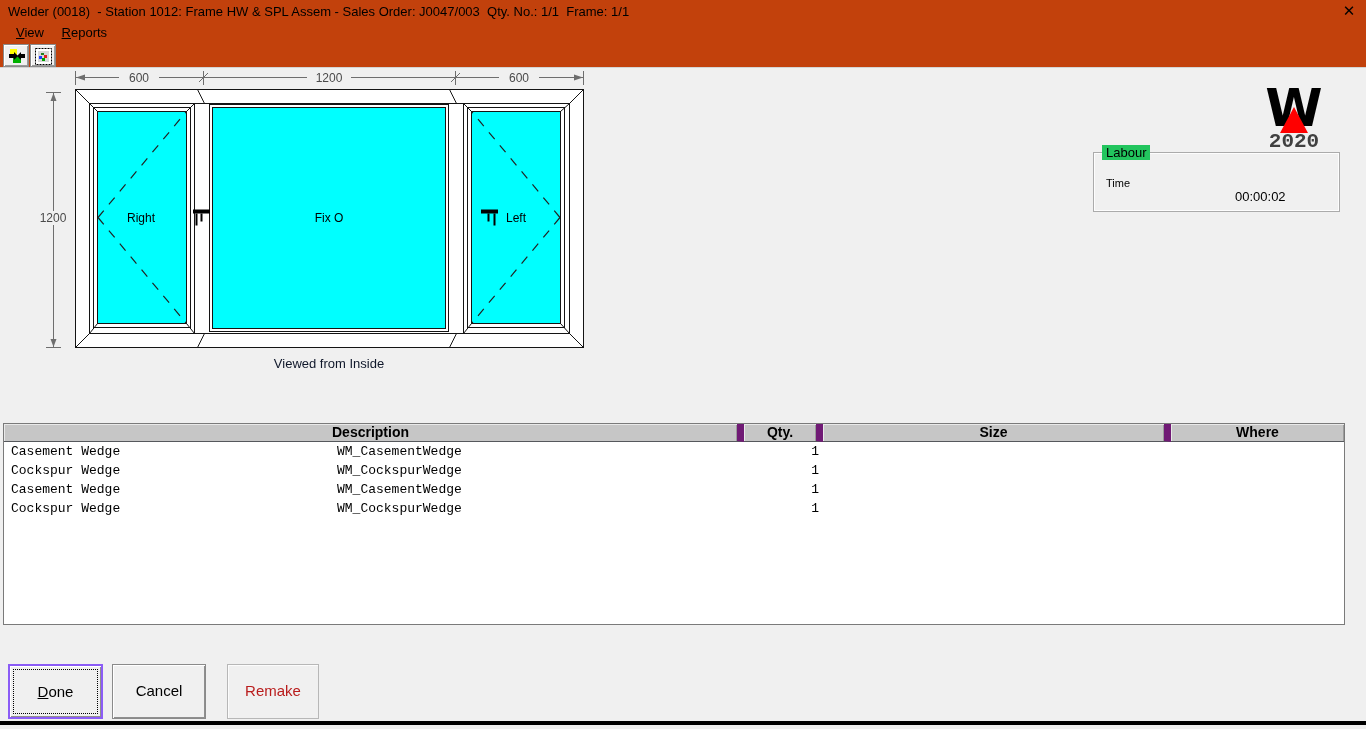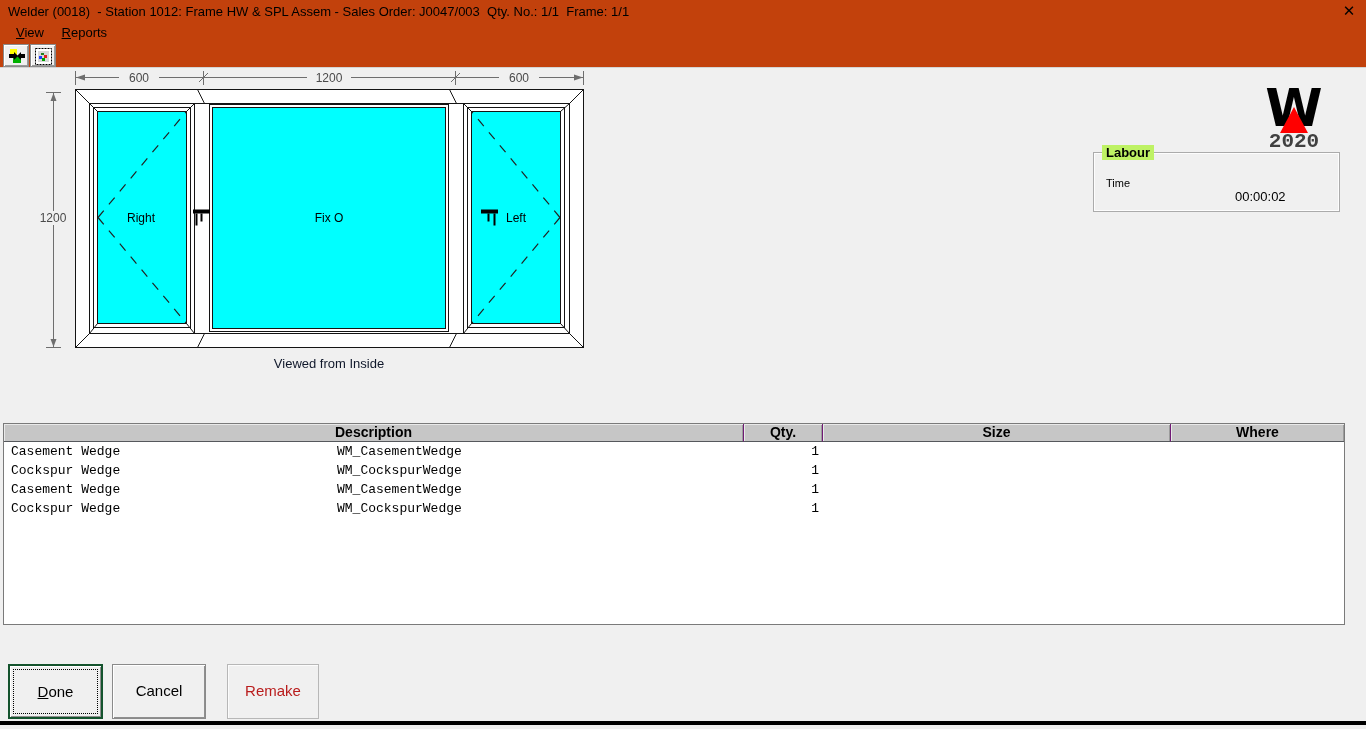--- a/index.html
+++ b/index.html
@@ -33,47 +33,47 @@
   .logo { position: absolute; left: 1258px; top: 80px; width: 72px; text-align: center; }
   .logo-w-wrap { position: relative; display: inline-block; height: 56px; }
   .logo-w { font-family: "DejaVu Sans", sans-serif; font-weight: bold; font-size: 52px; line-height: 56px; color: #000; }
   .logo-tri { position: absolute; left: 50%; margin-left: -14px; bottom: 3px; width: 0; height: 0;
               border-left: 14px solid transparent; border-right: 14px solid transparent; border-bottom: 26px solid #FF0000; }
   .logo-year { font-family: Liberation Mono, monospace; font-weight: bold; font-size: 21px; line-height: 20px; margin-top: -4px; color: #404040; }
 
   
   .labour { position: absolute; left: 1093px; top: 152px; width: 247px; height: 60px;
             border: 1px solid #ABABAB; box-shadow: inset 0 0 0 1px #FDFDFD; }
-  .labour-legend { position: absolute; left: 8px; top: -8px; background: #bef264; padding: 0 4px; font-size: 13px; font-weight: bold; }
+  .labour-legend { position: absolute; left: 8px; top: -8px; background: #22c55e; padding: 0 4px; font-size: 13px; }
   .labour-time-label { position: absolute; left: 12px; top: 24px; font-size: 11px; }
   .labour-time-value { position: absolute; left: 141px; top: 36px; font-size: 13px; }
 
   
   .parts { position: absolute; left: 3px; top: 423px; width: 1342px; height: 202px; background: #FFFFFF; border: 1px solid #7A7A7A; }
   .parts-header { display: flex; height: 18px; }
   .ph-cell { background: #C6C6C6; font-weight: bold; font-size: 14px; text-align: center; line-height: 17px;
-             border-right: 1px solid #701a75; border-bottom: 1px solid #55585C;
+             border-right: 7px solid #701a75; border-bottom: 1px solid #55585C;
              box-shadow: inset 1px 1px 0 #E9E9E9, inset -1px 0 0 #9B9B9B; }
   .w-desc  { width: 740px; }
   .w-qty   { width: 79px; }
   .w-size  { width: 348px; }
   .w-where { flex: 1; border-right: none; }
   .parts-row { display: flex; height: 19px; font-family: "Liberation Mono", monospace; font-size: 13px; line-height: 19px; }
   .pr-desc { width: 740px; display: flex; }
   .pr-name { width: 333px; padding-left: 7px; overflow: hidden; }
   .pr-code { flex: 1; overflow: hidden; }
   .pr-qty  { width: 79px; text-align: right; padding-right: 4px; }
   .pr-size { width: 348px; }
   .pr-where{ flex: 1; }
 
   
   .btn { position: absolute; top: 664px; height: 55px; background: #F0F0F0; font-size: 15px;
          text-align: center; border: 1px solid #8A8A8A;
          box-shadow: inset 1px 1px 0 #FFFFFF, inset -1px -1px 0 #8F8F8F; line-height: 52px; }
-  #btn-done { left: 8px; width: 95px; border: 2px solid #14532d; outline: 1px dotted #000; outline-offset: -6px; }
+  #btn-done { left: 8px; width: 95px; border: 2px solid #8b5cf6; outline: 1px dotted #000; outline-offset: -6px; }
   #btn-done .accel { text-decoration: underline; }
   #btn-cancel { left: 112px; width: 94px; }
   #btn-remake { left: 227px; width: 92px; color: #b91c1c; border: 1px solid #B7B7B7; box-shadow: inset 1px 1px 0 #FcFcFc; }
 
   .bottom-bar { position: absolute; left: 0; top: 721px; width: 1366px; height: 4px; background: #000; }
 </style>
 </head>
 <body>
 
 <div class="top-strip">

